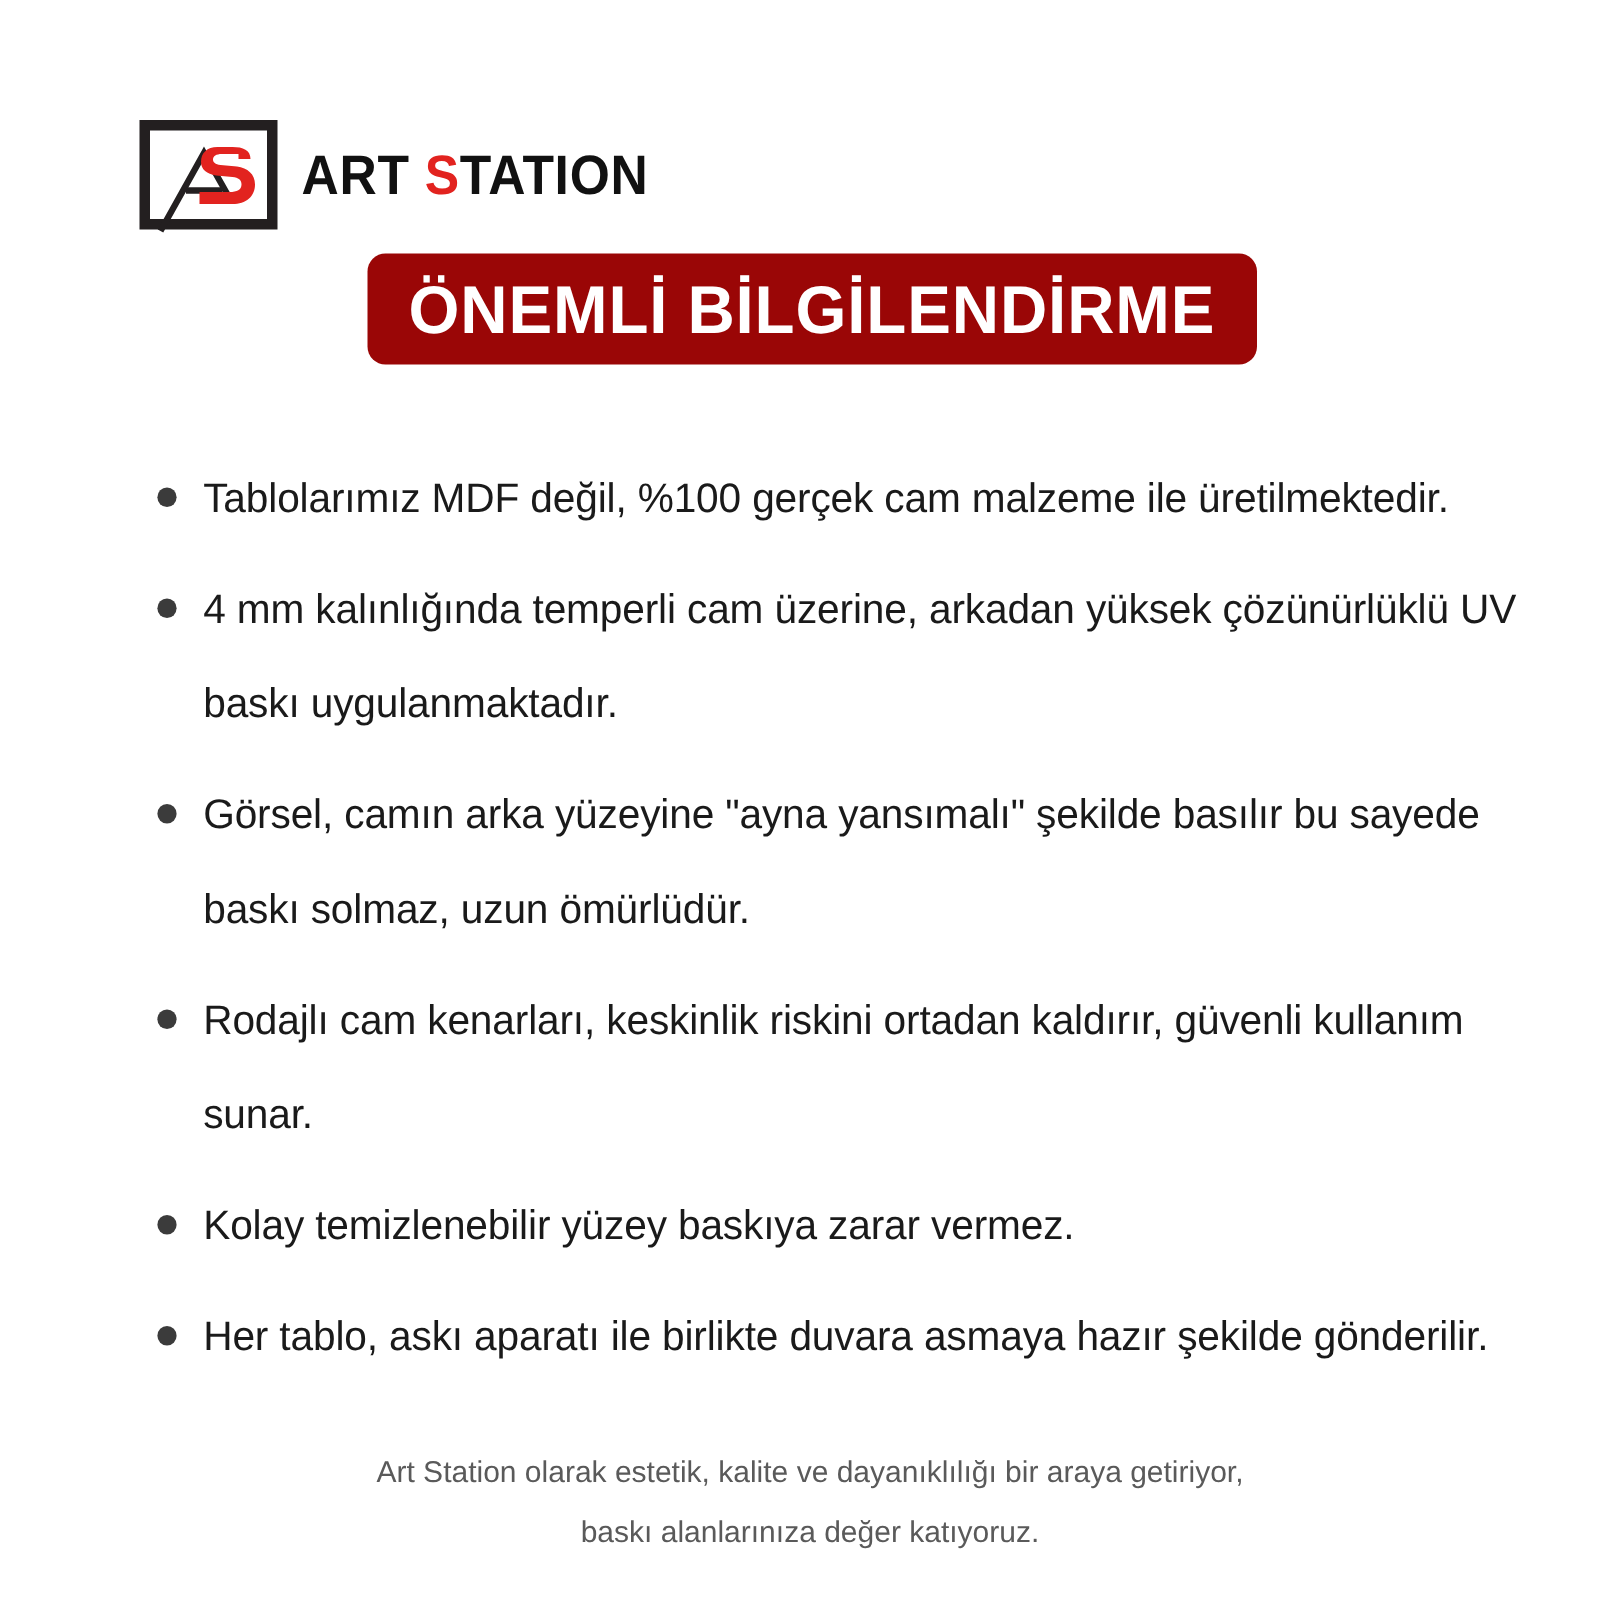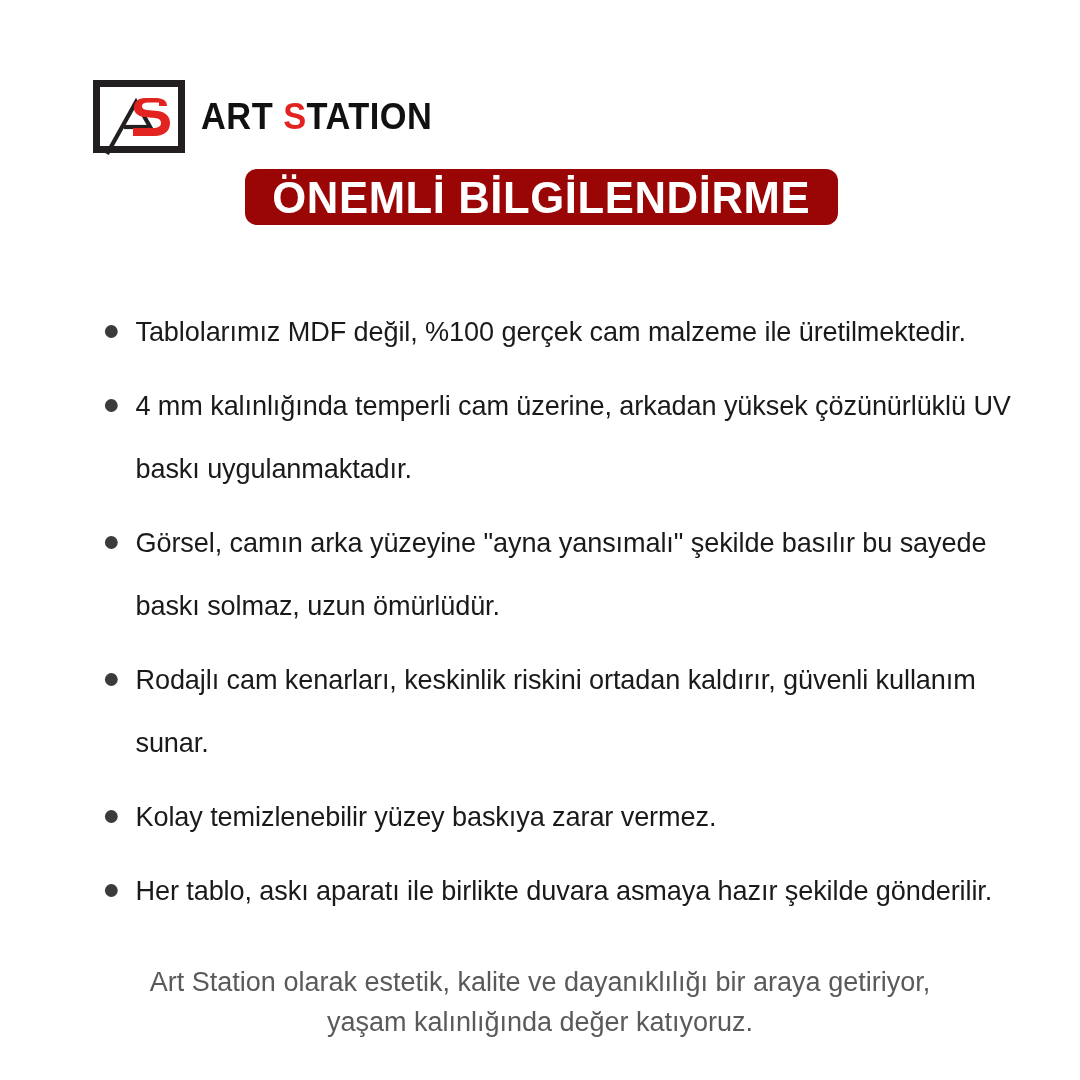--- a/index.html
+++ b/index.html
@@ -62,21 +62,21 @@
   .wordmark .accent {
     color: #e2231f;
   }
 
   
   .banner {
     position: absolute;
     left: 245px;
     top: 169px;
     width: 593px;
-    height: 56px;
+    height: 74px;
     background: #9a0606;
     border-radius: 12px;
     display: flex;
     align-items: center;
     justify-content: center;
     box-sizing: border-box;
   }
   .banner-title {
     color: #ffffff;
     font-family: "Liberation Sans Narrow", "Liberation Sans", "DejaVu Sans Condensed", sans-serif;
@@ -123,21 +123,21 @@
 
   
   .footer {
     position: absolute;
     left: 0;
     right: 0;
     top: 962px;
     text-align: center;
     color: #5a5a5a;
     font-family: "Liberation Sans Narrow", "Liberation Sans", "DejaVu Sans Condensed", sans-serif;
-    font-size: 27px;
+    font-size: 20px;
     font-weight: 400;
     line-height: 40px;
     letter-spacing: 0px;
   }
   .footer-line {
     display: block;
     white-space: nowrap;
   }
 </style>
 </head>
@@ -186,16 +186,16 @@
       <span>Kolay temizlenebilir yüzey baskıya zarar vermez.</span>
     </li>
     <li class="bullet-item">
       <span class="bullet-dot"></span>
       <span>Her tablo, askı aparatı ile birlikte duvara asmaya hazır şekilde gönderilir.</span>
     </li>
   </ul>
 
   <div class="footer">
     <span class="footer-line">Art Station olarak estetik, kalite ve dayanıklılığı bir araya getiriyor,</span>
-    <span class="footer-line">yaşam kalınlığında değer katıyoruz.</span>
+    <span class="footer-line">baskı alanlarınıza değer katıyoruz.</span>
   </div>
 
 </div>
 
 </body></html>

